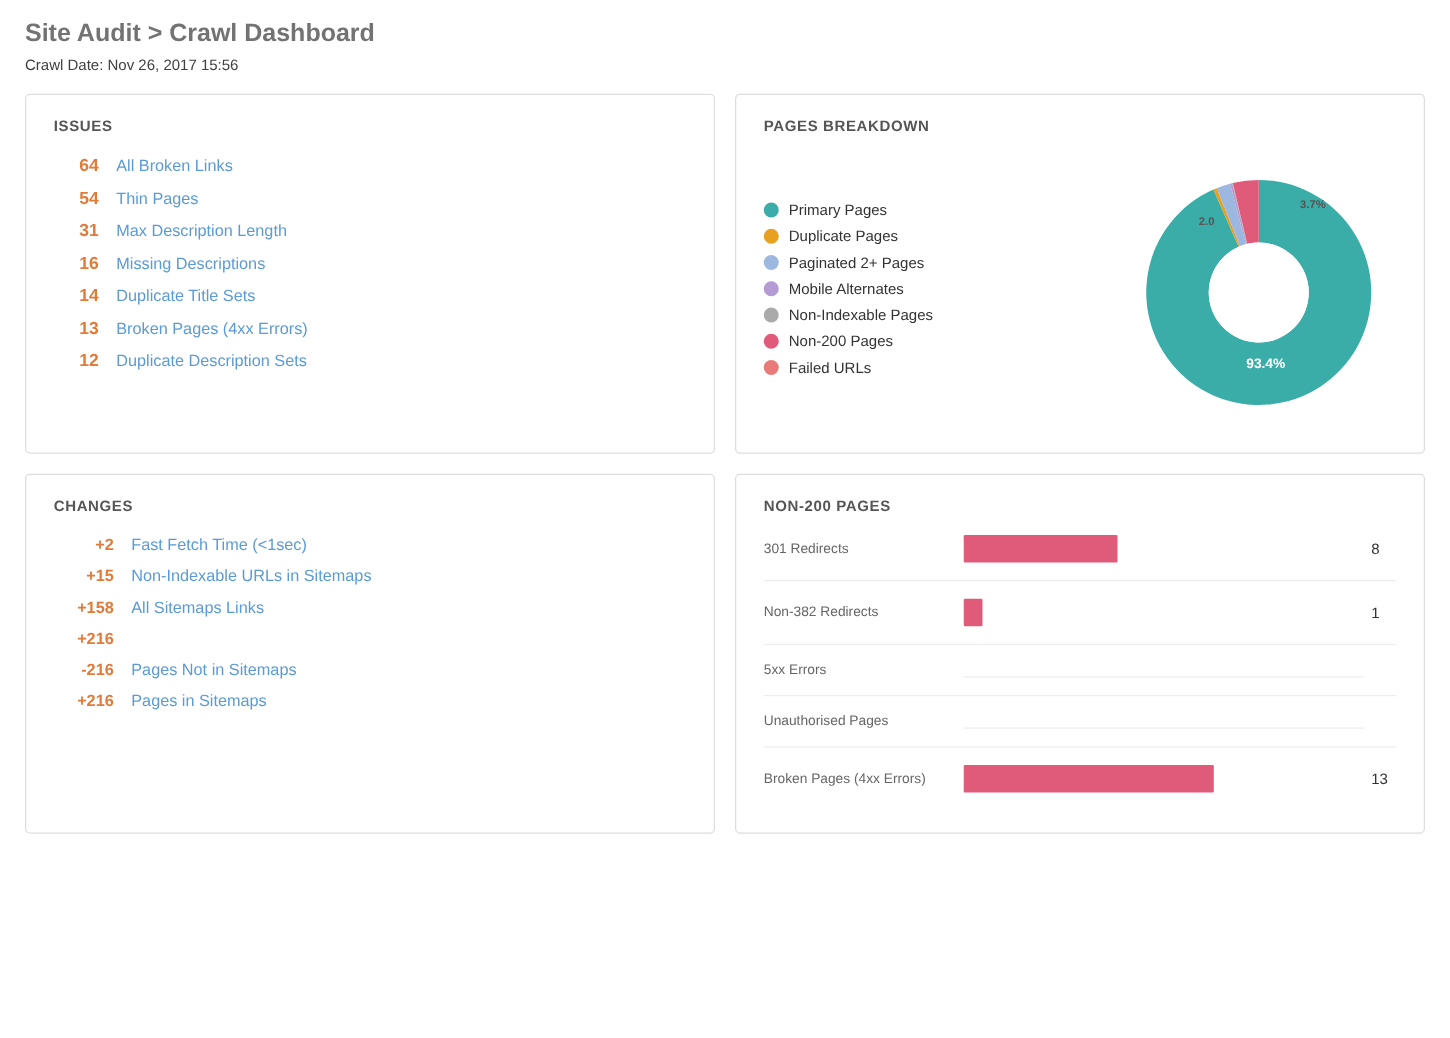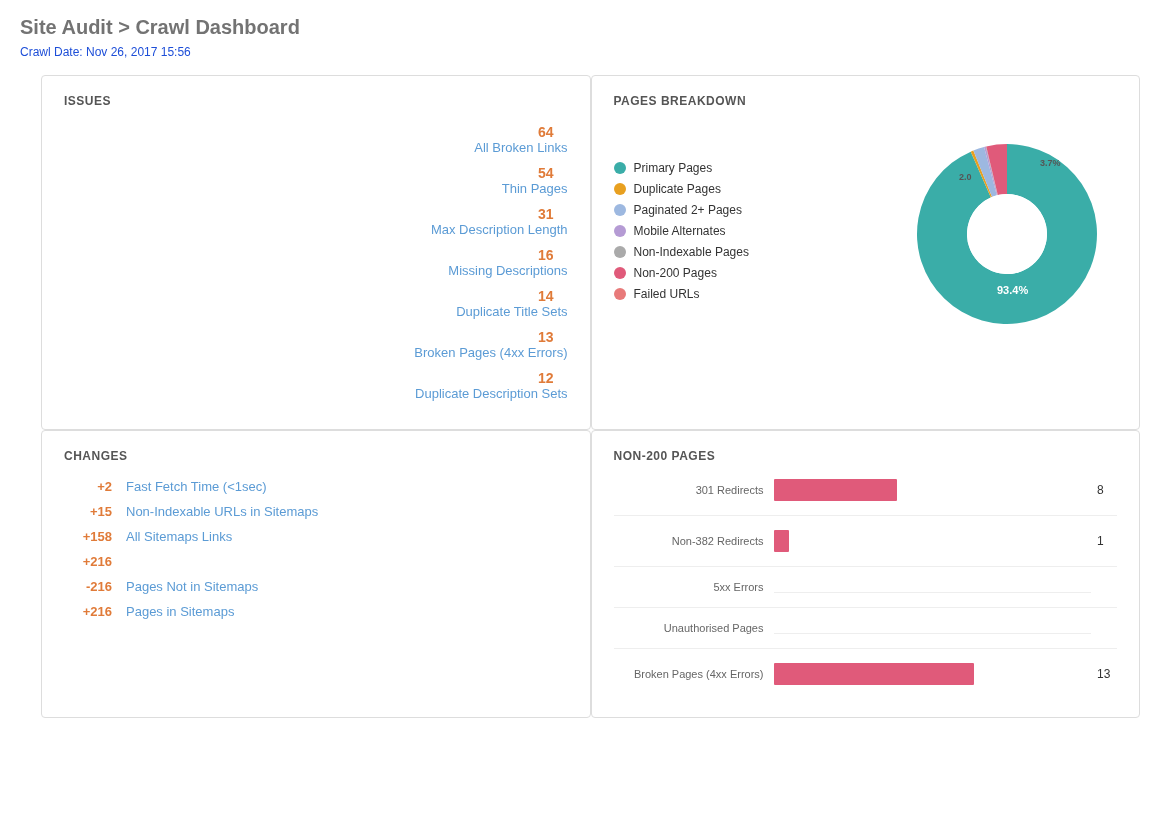--- a/index.html
+++ b/index.html
@@ -11,27 +11,27 @@
       padding: 16px 20px;
     }
     h1.page-title {
       font-size: 20px;
       font-weight: bold;
       margin-bottom: 6px;
       color: #737373;
     }
     .crawl-date {
       font-size: 12px;
-      color: #1d4ed8;
+      color: #404040;
       margin-bottom: 16px;
     }
     .main-grid {
       display: grid;
       grid-template-columns: 1fr 1fr;
-      margin-left: 21px;
+      gap: 16px;
     }
     .card {
       border: 1px solid #ddd;
       border-radius: 4px;
       padding: 18px 22px;
       background: #fff;
     }
     .card-title {
       font-size: 12px;
       font-weight: bold;
@@ -39,23 +39,22 @@
       letter-spacing: 0.5px;
       margin-bottom: 16px;
       text-transform: uppercase;
     }
     
     .issues-list {
       list-style: none;
     }
     .issues-list li {
       display: flex;
-      align-items: flex-end;
+      align-items: center;
       margin-bottom: 10px;
-      flex-direction: column;
     }
     .issue-count {
       width: 36px;
       text-align: right;
       font-weight: bold;
       color: #e07b39;
       margin-right: 14px;
       font-size: 14px;
     }
     .issue-link {
@@ -131,21 +130,20 @@
     .bar-chart {
       width: 100%;
     }
     .bar-row {
       display: flex;
       align-items: center;
       margin-bottom: 14px;
     }
     .bar-label {
       width: 160px;
-      text-align: right;
       font-size: 11px;
       color: #666;
       padding-right: 10px;
       flex-shrink: 0;
     }
     .bar-track {
       flex: 1;
       height: 22px;
       position: relative;
     }

